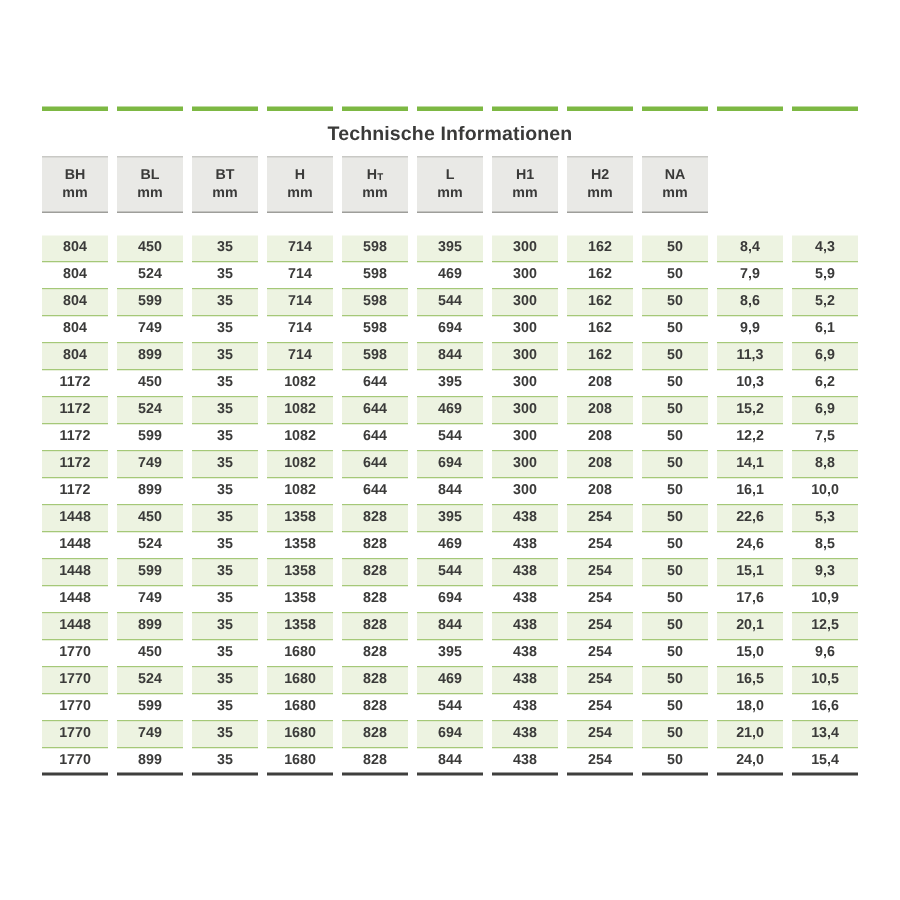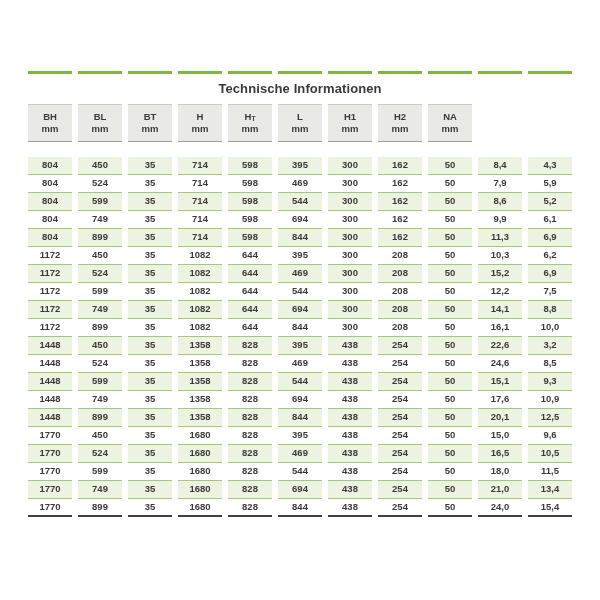--- a/index.html
+++ b/index.html
@@ -115,25 +115,25 @@
         <div class="trow"><div class="cell odd">804</div><div class="cell odd">450</div><div class="cell odd">35</div><div class="cell odd">714</div><div class="cell odd">598</div><div class="cell odd">395</div><div class="cell odd">300</div><div class="cell odd">162</div><div class="cell odd">50</div><div class="cell odd">8,4</div><div class="cell odd">4,3</div></div>
         <div class="trow"><div class="cell even">804</div><div class="cell even">524</div><div class="cell even">35</div><div class="cell even">714</div><div class="cell even">598</div><div class="cell even">469</div><div class="cell even">300</div><div class="cell even">162</div><div class="cell even">50</div><div class="cell even">7,9</div><div class="cell even">5,9</div></div>
         <div class="trow"><div class="cell odd">804</div><div class="cell odd">599</div><div class="cell odd">35</div><div class="cell odd">714</div><div class="cell odd">598</div><div class="cell odd">544</div><div class="cell odd">300</div><div class="cell odd">162</div><div class="cell odd">50</div><div class="cell odd">8,6</div><div class="cell odd">5,2</div></div>
         <div class="trow"><div class="cell even">804</div><div class="cell even">749</div><div class="cell even">35</div><div class="cell even">714</div><div class="cell even">598</div><div class="cell even">694</div><div class="cell even">300</div><div class="cell even">162</div><div class="cell even">50</div><div class="cell even">9,9</div><div class="cell even">6,1</div></div>
         <div class="trow"><div class="cell odd">804</div><div class="cell odd">899</div><div class="cell odd">35</div><div class="cell odd">714</div><div class="cell odd">598</div><div class="cell odd">844</div><div class="cell odd">300</div><div class="cell odd">162</div><div class="cell odd">50</div><div class="cell odd">11,3</div><div class="cell odd">6,9</div></div>
         <div class="trow"><div class="cell even">1172</div><div class="cell even">450</div><div class="cell even">35</div><div class="cell even">1082</div><div class="cell even">644</div><div class="cell even">395</div><div class="cell even">300</div><div class="cell even">208</div><div class="cell even">50</div><div class="cell even">10,3</div><div class="cell even">6,2</div></div>
         <div class="trow"><div class="cell odd">1172</div><div class="cell odd">524</div><div class="cell odd">35</div><div class="cell odd">1082</div><div class="cell odd">644</div><div class="cell odd">469</div><div class="cell odd">300</div><div class="cell odd">208</div><div class="cell odd">50</div><div class="cell odd">15,2</div><div class="cell odd">6,9</div></div>
         <div class="trow"><div class="cell even">1172</div><div class="cell even">599</div><div class="cell even">35</div><div class="cell even">1082</div><div class="cell even">644</div><div class="cell even">544</div><div class="cell even">300</div><div class="cell even">208</div><div class="cell even">50</div><div class="cell even">12,2</div><div class="cell even">7,5</div></div>
         <div class="trow"><div class="cell odd">1172</div><div class="cell odd">749</div><div class="cell odd">35</div><div class="cell odd">1082</div><div class="cell odd">644</div><div class="cell odd">694</div><div class="cell odd">300</div><div class="cell odd">208</div><div class="cell odd">50</div><div class="cell odd">14,1</div><div class="cell odd">8,8</div></div>
         <div class="trow"><div class="cell even">1172</div><div class="cell even">899</div><div class="cell even">35</div><div class="cell even">1082</div><div class="cell even">644</div><div class="cell even">844</div><div class="cell even">300</div><div class="cell even">208</div><div class="cell even">50</div><div class="cell even">16,1</div><div class="cell even">10,0</div></div>
-        <div class="trow"><div class="cell odd">1448</div><div class="cell odd">450</div><div class="cell odd">35</div><div class="cell odd">1358</div><div class="cell odd">828</div><div class="cell odd">395</div><div class="cell odd">438</div><div class="cell odd">254</div><div class="cell odd">50</div><div class="cell odd">22,6</div><div class="cell odd">3,2</div></div>
+        <div class="trow"><div class="cell odd">1448</div><div class="cell odd">450</div><div class="cell odd">35</div><div class="cell odd">1358</div><div class="cell odd">828</div><div class="cell odd">395</div><div class="cell odd">438</div><div class="cell odd">254</div><div class="cell odd">50</div><div class="cell odd">22,6</div><div class="cell odd">5,3</div></div>
         <div class="trow"><div class="cell even">1448</div><div class="cell even">524</div><div class="cell even">35</div><div class="cell even">1358</div><div class="cell even">828</div><div class="cell even">469</div><div class="cell even">438</div><div class="cell even">254</div><div class="cell even">50</div><div class="cell even">24,6</div><div class="cell even">8,5</div></div>
         <div class="trow"><div class="cell odd">1448</div><div class="cell odd">599</div><div class="cell odd">35</div><div class="cell odd">1358</div><div class="cell odd">828</div><div class="cell odd">544</div><div class="cell odd">438</div><div class="cell odd">254</div><div class="cell odd">50</div><div class="cell odd">15,1</div><div class="cell odd">9,3</div></div>
         <div class="trow"><div class="cell even">1448</div><div class="cell even">749</div><div class="cell even">35</div><div class="cell even">1358</div><div class="cell even">828</div><div class="cell even">694</div><div class="cell even">438</div><div class="cell even">254</div><div class="cell even">50</div><div class="cell even">17,6</div><div class="cell even">10,9</div></div>
         <div class="trow"><div class="cell odd">1448</div><div class="cell odd">899</div><div class="cell odd">35</div><div class="cell odd">1358</div><div class="cell odd">828</div><div class="cell odd">844</div><div class="cell odd">438</div><div class="cell odd">254</div><div class="cell odd">50</div><div class="cell odd">20,1</div><div class="cell odd">12,5</div></div>
         <div class="trow"><div class="cell even">1770</div><div class="cell even">450</div><div class="cell even">35</div><div class="cell even">1680</div><div class="cell even">828</div><div class="cell even">395</div><div class="cell even">438</div><div class="cell even">254</div><div class="cell even">50</div><div class="cell even">15,0</div><div class="cell even">9,6</div></div>
         <div class="trow"><div class="cell odd">1770</div><div class="cell odd">524</div><div class="cell odd">35</div><div class="cell odd">1680</div><div class="cell odd">828</div><div class="cell odd">469</div><div class="cell odd">438</div><div class="cell odd">254</div><div class="cell odd">50</div><div class="cell odd">16,5</div><div class="cell odd">10,5</div></div>
-        <div class="trow"><div class="cell even">1770</div><div class="cell even">599</div><div class="cell even">35</div><div class="cell even">1680</div><div class="cell even">828</div><div class="cell even">544</div><div class="cell even">438</div><div class="cell even">254</div><div class="cell even">50</div><div class="cell even">18,0</div><div class="cell even">11,5</div></div>
+        <div class="trow"><div class="cell even">1770</div><div class="cell even">599</div><div class="cell even">35</div><div class="cell even">1680</div><div class="cell even">828</div><div class="cell even">544</div><div class="cell even">438</div><div class="cell even">254</div><div class="cell even">50</div><div class="cell even">18,0</div><div class="cell even">16,6</div></div>
         <div class="trow"><div class="cell odd">1770</div><div class="cell odd">749</div><div class="cell odd">35</div><div class="cell odd">1680</div><div class="cell odd">828</div><div class="cell odd">694</div><div class="cell odd">438</div><div class="cell odd">254</div><div class="cell odd">50</div><div class="cell odd">21,0</div><div class="cell odd">13,4</div></div>
         <div class="trow"><div class="cell even last">1770</div><div class="cell even last">899</div><div class="cell even last">35</div><div class="cell even last">1680</div><div class="cell even last">828</div><div class="cell even last">844</div><div class="cell even last">438</div><div class="cell even last">254</div><div class="cell even last">50</div><div class="cell even last">24,0</div><div class="cell even last">15,4</div></div>
       </div>
   </div>
 </div>
 
 </body></html>

